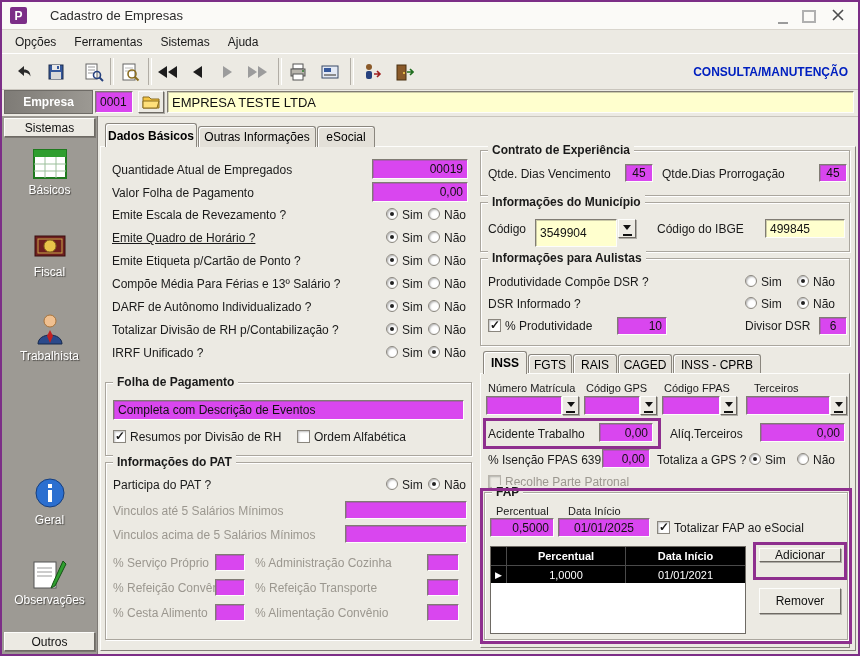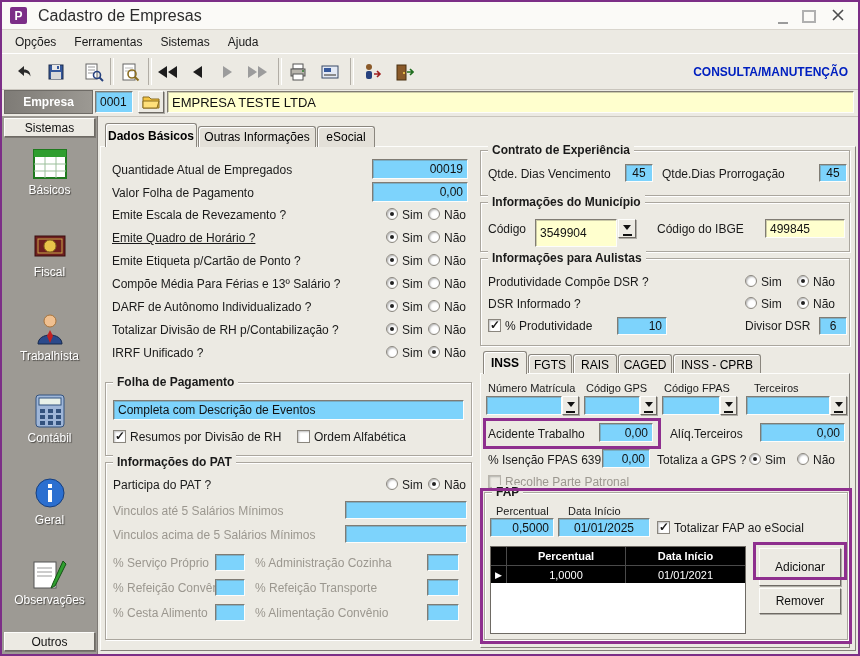--- a/index.html
+++ b/index.html
@@ -2,21 +2,21 @@
 <html><head>
 <meta charset="utf-8">
 <style>
   html,body{margin:0;padding:0;background:#fff;font-family:"Liberation Sans",sans-serif;}
   .window{position:relative;width:860px;height:656px;box-sizing:border-box;border:2px solid #7c2e87;background:#eceae3;overflow:hidden;}
   .abs{position:absolute;}
   .lbl{position:absolute;font-size:12px;line-height:14px;color:#1a1a1a;white-space:nowrap;}
   .lbl.sm{font-size:11px;}
   .lbl.dis{color:#9b978f;}
   .lbl.b{font-weight:bold;}
-  .field{position:absolute;background:#7dd3fc;border:1px solid;border-color:#807c74 #fdfdfb #fdfdfb #807c74;box-shadow:inset 1px 1px 0 rgba(110,106,98,.35);font-size:12px;display:flex;align-items:center;padding:0 4px;box-sizing:border-box;color:#111;}
+  .field{position:absolute;background:#d946ef;border:1px solid;border-color:#807c74 #fdfdfb #fdfdfb #807c74;box-shadow:inset 1px 1px 0 rgba(110,106,98,.35);font-size:12px;display:flex;align-items:center;padding:0 4px;box-sizing:border-box;color:#111;}
   .field.num{justify-content:flex-end;}
   .field.ctr{justify-content:center;}
   .field.yellow{background:#ffffce;}
   .group{position:absolute;border:1px solid #aaa69e;box-shadow:inset 1px 1px 0 #fff,1px 1px 0 #fff;box-sizing:border-box;}
   .gtitle{position:absolute;top:-8px;left:7px;background:#eceae3;padding:0 4px;font-size:12px;font-weight:bold;color:#1a1a1a;white-space:nowrap;line-height:15px;}
   .radio{position:absolute;width:12px;height:12px;border-radius:50%;background:#fff;border:1px solid #8a867e;box-shadow:inset 1px 1px 2px rgba(0,0,0,.3);box-sizing:border-box;}
   .radio.on::after{content:"";position:absolute;left:3px;top:3px;width:4px;height:4px;border-radius:50%;background:#222;}
   .check{position:absolute;width:13px;height:13px;background:#fff;border:1px solid #8a867e;box-shadow:inset 1px 1px 2px rgba(0,0,0,.25);box-sizing:border-box;}
   .check.on::after{content:"\2713";position:absolute;left:1px;top:-2px;font-size:12px;font-weight:bold;color:#1a1a1a;}
   .check.dis{background:#eceae3;border-color:#b8b4ac;}
@@ -36,21 +36,21 @@
   .sideitem{position:absolute;left:0;width:95px;text-align:center;color:#fff;font-size:12px;text-shadow:1px 1px 1px #4c4a46;cursor:default;}
   .sideitem .ic{display:flex;justify-content:center;margin-bottom:3px;}
 </style>
 </head>
 <body>
 
 <div class="window">
 
   <div class="abs" style="left:0;top:0;width:856px;height:27px;background:#fbfaf7;border-bottom:1px solid #d9d5cd;">
     <div class="abs" style="left:8px;top:5px;width:17px;height:17px;background:#7c2e87;color:#fff;font-weight:bold;font-size:12px;display:flex;align-items:center;justify-content:center;border-radius:2px;">P</div>
-    <div class="lbl" style="left:36px;top:7px;font-size:16px;color:#2c2c2c;">Cadastro de Empresas</div>
+    <div class="lbl" style="left:48px;top:7px;font-size:13px;color:#2c2c2c;">Cadastro de Empresas</div>
     <div class="abs" style="right:66px;top:6px;width:18px;height:16px;display:flex;align-items:flex-end;justify-content:center;">
       <span style="display:block;width:10px;height:3px;border-bottom:2px solid #9b9b9b;"></span>
     </div>
     <div class="abs" style="right:40px;top:6px;width:18px;height:16px;display:flex;align-items:center;justify-content:center;">
       <span style="display:block;width:10px;height:9px;border:2px solid #b0b0b0;"></span>
     </div>
     <div class="abs" style="right:10px;top:4px;width:20px;height:18px;display:flex;align-items:center;justify-content:center;">
       <svg width="12" height="12" viewBox="0 0 12 12">
           <path d="M1 1 L11 11 M11 1 L1 11" stroke="#4d4d4d" stroke-width="1.6"></path>
         </svg>
@@ -195,40 +195,20 @@
     <div class="sideitem" style="top:196px;">
       <span class="ic">
           <svg width="36" height="34" viewBox="0 0 36 34">
             <circle cx="18" cy="9" r="6" fill="#f0c090" stroke="#a8743c"></circle>
             <path d="M6 32 C6 20 30 20 30 32 Z" fill="#2b4a8b" stroke="#17294d"></path>
             <path d="M18 18 L21 24 L18 31 L15 24 Z" fill="#c22222"></path>
           </svg>
         </span>
       <span>Trabalhista</span>
     </div>
-    <div class="sideitem" style="top:278px;">
-      <span class="ic">
-          <svg width="30" height="34" viewBox="0 0 30 34">
-            <rect x="1" y="1" width="28" height="32" rx="3" fill="#9fb6d8" stroke="#33527e"></rect>
-            <rect x="4" y="4" width="22" height="7" fill="#e8f0e8" stroke="#33527e"></rect>
-            <g fill="#33527e">
-              <rect x="5" y="15" width="5" height="4"></rect>
-              <rect x="13" y="15" width="5" height="4"></rect>
-              <rect x="21" y="15" width="5" height="4"></rect>
-              <rect x="5" y="21" width="5" height="4"></rect>
-              <rect x="13" y="21" width="5" height="4"></rect>
-              <rect x="21" y="21" width="5" height="4"></rect>
-              <rect x="5" y="27" width="5" height="4"></rect>
-              <rect x="13" y="27" width="5" height="4"></rect>
-              <rect x="21" y="27" width="5" height="4"></rect>
-            </g>
-          </svg>
-        </span>
-      <span>Contábil</span>
-    </div>
     <div class="sideitem" style="top:360px;">
       <span class="ic">
           <svg width="34" height="34" viewBox="0 0 34 34">
             <circle cx="17" cy="17" r="14" fill="#2b6fd0" stroke="#173f7e"></circle>
             <rect x="15" y="8" width="4" height="4" fill="#fff"></rect>
             <rect x="15" y="14" width="4" height="12" fill="#fff"></rect>
           </svg>
         </span>
       <span>Geral</span>
     </div>
@@ -447,21 +427,21 @@
         <div class="gh" style="width:119px;">Percentual</div>
         <div class="gh" style="width:119px;border-right:none;">Data Início</div>
       </div>
       <div style="display:flex;">
         <div class="gc" style="width:16px;font-size:9px;">▶</div>
         <div class="gc" style="width:119px;">1,0000</div>
         <div class="gc" style="width:119px;border-right:none;">01/01/2021</div>
       </div>
     </div>
 
-    <div class="btn" style="left:662px;top:432px;width:82px;height:38px;">Adicionar</div>
+    <div class="btn" style="left:662px;top:432px;width:82px;height:14px;">Adicionar</div>
     <div class="btn" style="left:662px;top:472px;width:82px;height:26px;">Remover</div>
   </div>
 
   <div class="ann" style="left:481px;top:416px;width:178px;height:31px;"></div>
   <div class="ann" style="left:478px;top:486px;width:372px;height:156px;"></div>
   <div class="ann" style="left:751px;top:540px;width:94px;height:38px;"></div>
 
 </div>
 
 </body></html>

